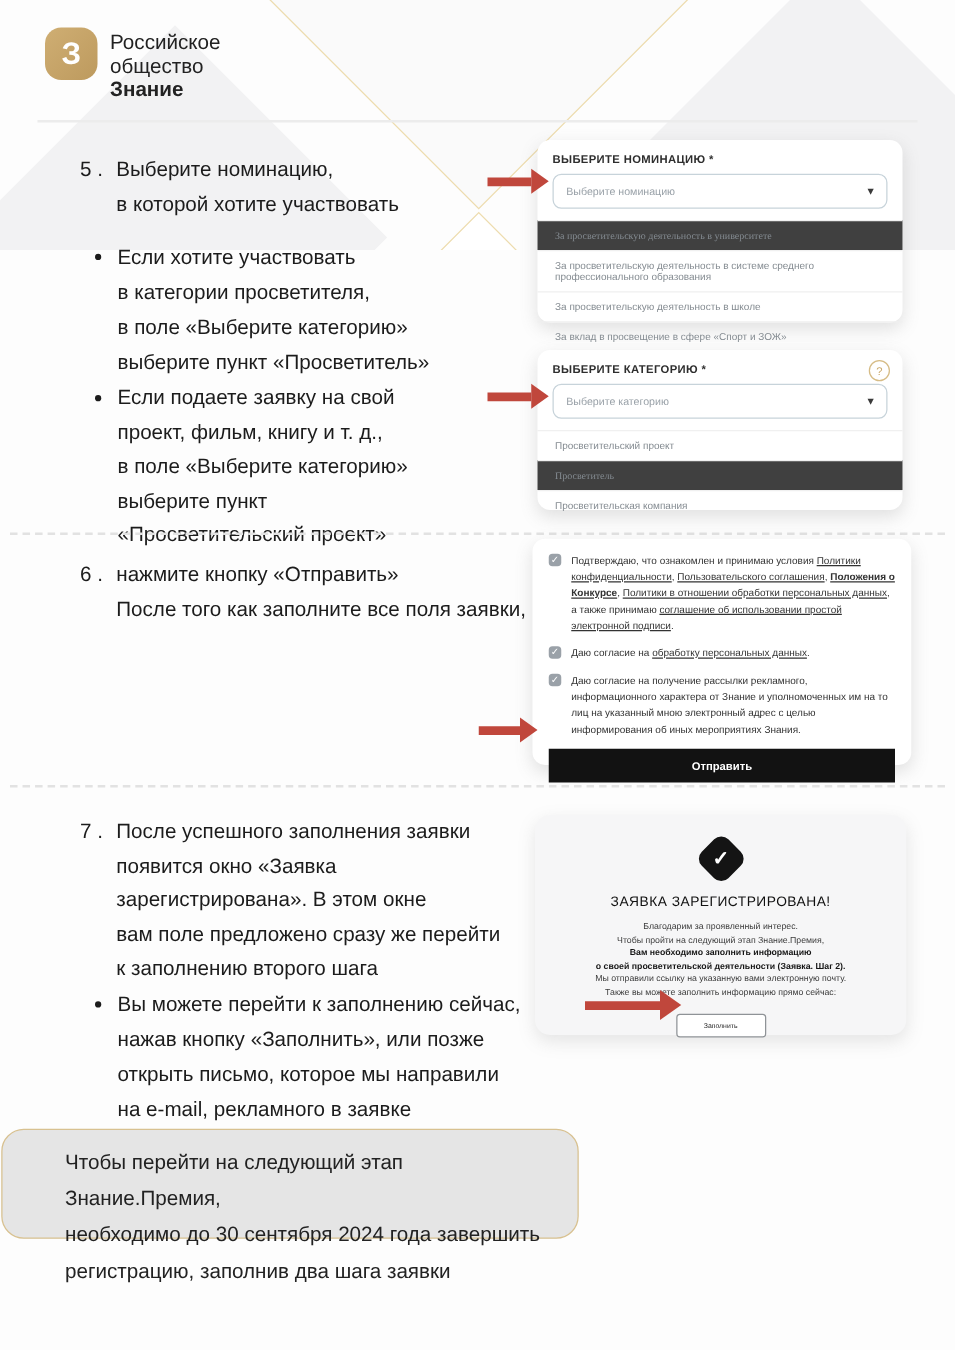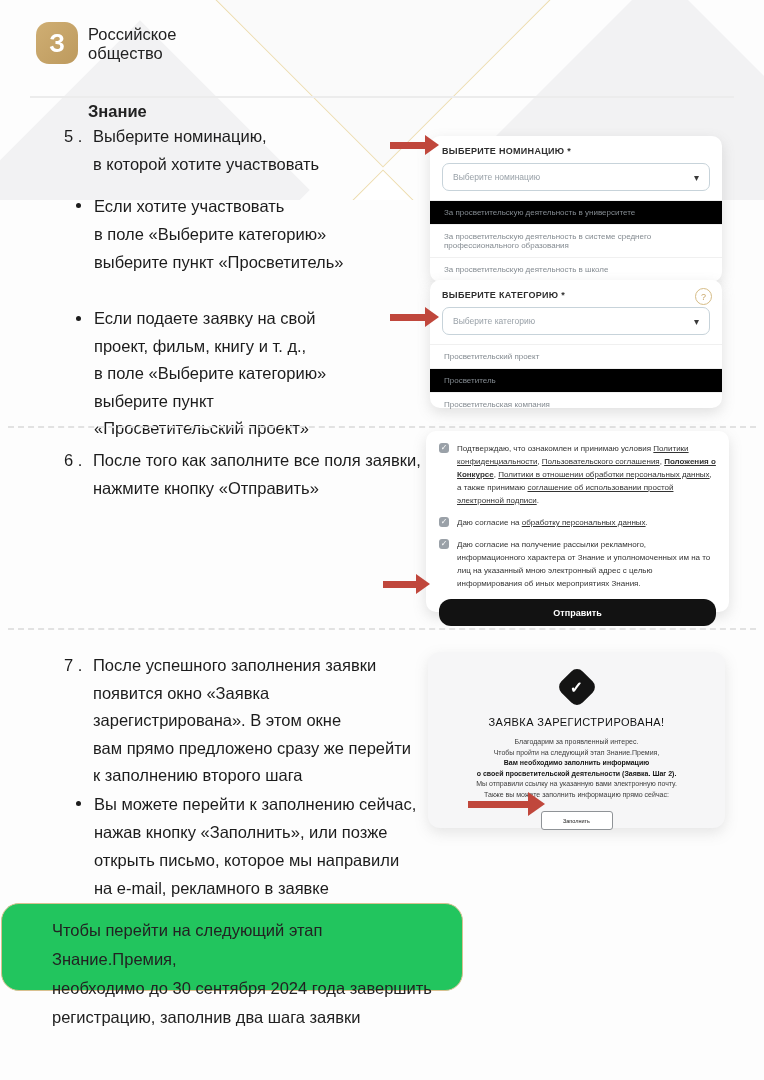--- a/index.html
+++ b/index.html
@@ -11,68 +11,68 @@
   .pat-a{left:232px;top:-197px;width:300px;height:300px;background:#fafafa;border:1px solid #eddcae;}
   .pat-b{left:232px;top:232px;width:300px;height:300px;background:#ffffff;border:1px solid #eddcae;}
   .pat-l{left:20px;top:70px;width:240px;height:240px;background:#f2f2f3;}
   .pat-r{left:520px;top:30px;width:280px;height:280px;background:#f2f2f3;}
   
   .logo{position:absolute;left:36px;top:22px;display:flex;gap:10px;}
   .logo-square{width:42px;height:42px;border-radius:13px;background:linear-gradient(135deg,#cfae73,#bd9a5e);
                display:flex;align-items:center;justify-content:center;}
   .logo-square span{color:#fff;font-size:25px;font-weight:bold;}
   .logo-text{font-size:16.5px;line-height:19px;color:#222;padding-top:3px;}
-  .logo-text .b{font-weight:bold;margin-top:39px;}
+  .logo-text .b{font-weight:bold;}
   .top-divider{position:absolute;left:30px;right:30px;top:96px;border-top:2px solid #ececec;}
   .dashed{position:absolute;left:8px;right:8px;border-top:2px dashed #e2e2e2;}
   
   .step{position:absolute;display:flex;font-size:16.5px;line-height:28px;}
   .step-num{width:29px;flex:none;}
   .bullet{position:absolute;display:flex;font-size:16.5px;line-height:28px;}
   .bullet-dot{width:5px;height:5px;border-radius:50%;background:#1c1c1c;flex:none;margin:11px 13px 0 0;}
   
   .card{position:absolute;background:#fff;border-radius:10px;box-shadow:0 5px 14px rgba(110,110,110,.20);}
   .form-label{font-size:9px;font-weight:600;color:#2e2e2e;letter-spacing:.3px;}
   .select-box{margin-top:7px;height:26px;border:1px solid #c7d3da;border-radius:7px;background:#fff;
               display:flex;align-items:center;justify-content:space-between;padding:0 10px;}
   .select-ph{font-size:8.5px;color:#99a1a8;}
   .caret{font-size:10px;color:#3a3a3a;}
   .options{margin:9px -12px 0;}
   .option{font-size:8px;color:#848b91;padding:7px 14px;border-top:1px solid #f0f0f0;}
-  .option.active{background:#000000;}
+  .option.active{background:#404040;font-family:Liberation Serif, serif;}
   .help-circle{position:absolute;right:10px;top:8px;width:15px;height:15px;border:1px solid #d6bc86;
                border-radius:50%;color:#c9a86a;font-size:9px;display:flex;align-items:center;justify-content:center;}
   
   .arrow{position:absolute;display:flex;align-items:center;}
   .arrow .shaft{height:7px;background:#c0473c;}
   .arrow .head{width:0;height:0;border-top:10px solid transparent;border-bottom:10px solid transparent;
                border-left:14px solid #c0473c;}
   .arrow.big .shaft{height:7px;}
   .arrow.big .head{border-top-width:12px;border-bottom-width:12px;border-left-width:17px;}
   
   .consent{display:flex;gap:8px;margin-bottom:9px;}
   .cbox{width:10px;height:10px;border-radius:3px;background:#9aa1a8;color:#fff;font-size:8px;line-height:10px;
         text-align:center;flex:none;margin-top:1px;}
   .consent-text{font-size:8px;line-height:13px;color:#333;}
   .lnk{text-decoration:underline;}
   .bld{font-weight:bold;}
-  .submit-btn{height:27px;background:#121212;border-radius:12px;color:#fff;font-size:9px;font-weight:bold;
+  .submit-btn{height:27px;background:#121212;border-radius:0;color:#fff;font-size:9px;font-weight:bold;
               display:flex;align-items:center;justify-content:center;margin-top:2px;cursor:pointer;}
   
   .modal{background:#f6f6f7;border-radius:12px;box-shadow:0 5px 14px rgba(120,120,120,.18);}
   .modal-diamond{width:30px;height:30px;background:#141414;border-radius:8px;transform:rotate(45deg);
                  margin:20px auto 14px;display:flex;align-items:center;justify-content:center;}
   .modal-diamond span{transform:rotate(-45deg);color:#fff;font-size:16px;font-weight:bold;}
   .modal-title{text-align:center;font-size:11px;font-weight:normal;letter-spacing:.4px;color:#111;}
   .modal-text{margin-top:9px;text-align:center;font-size:7px;line-height:10.5px;color:#3c3c3c;}
   .modal-text .bld{color:#151515;}
   .modal-btn{width:70px;height:17px;border:1px solid #8f9397;border-radius:3px;background:#fff;margin:11px auto 0;
              font-size:5.5px;color:#222;display:flex;align-items:center;justify-content:center;cursor:pointer;}
   
-  .callout{position:absolute;left:1px;top:903px;width:462px;height:88px;background:#22c55e;
+  .callout{position:absolute;left:1px;top:903px;width:462px;height:88px;background:#e5e5e5;
            border:1px solid #d8c190;border-radius:18px;padding:12px 16px 0 50px;box-sizing:border-box;
            font-size:16.5px;line-height:29px;color:#222;}
 </style>
 </head>
 <body>
 
 <div class="page">
 
   <div class="pattern-zone">
     <div class="pat pat-l"></div>
@@ -97,36 +97,37 @@
     <div class="step-num">5 .</div>
     <div>
       <div>Выберите номинацию,</div>
       <div>в которой хотите участвовать</div>
     </div>
   </div>
   <div class="bullet" style="left:76px;top:192px;width:345px;">
     <div class="bullet-dot"></div>
     <div>
       <div>Если хотите участвовать</div>
+      <div>в категории просветителя,</div>
       <div>в поле «Выберите категорию»</div>
       <div>выберите пункт «Просветитель»</div>
     </div>
   </div>
   <div class="bullet" style="left:76px;top:305px;width:345px;line-height:27.5px;">
     <div class="bullet-dot"></div>
     <div>
       <div>Если подаете заявку на свой</div>
       <div>проект, фильм, книгу и т. д.,</div>
       <div>в поле «Выберите категорию»</div>
       <div>выберите пункт</div>
       <div>«Просветительский проект»</div>
     </div>
   </div>
 
-  <div class="card" style="left:430px;top:112px;width:292px;height:146px;padding:10px 12px 0;box-sizing:border-box;margin-top:24px;">
+  <div class="card" style="left:430px;top:112px;width:292px;height:146px;padding:10px 12px 0;box-sizing:border-box;">
     <div class="form-label">ВЫБЕРИТЕ НОМИНАЦИЮ *</div>
     <div class="select-box">
       <span class="select-ph">Выберите номинацию</span>
       <span class="caret">▾</span>
     </div>
     <div class="options">
       <div class="option active">За просветительскую деятельность в университете</div>
       <div class="option">За просветительскую деятельность в системе среднего профессионального образования</div>
       <div class="option">За просветительскую деятельность в школе</div>
       <div class="option">За вклад в просвещение в сфере «Спорт и ЗОЖ»</div>
@@ -153,22 +154,22 @@
   <div class="arrow" style="left:390px;top:307px;">
     <div class="shaft" style="width:35px;"></div>
     <div class="head"></div>
   </div>
 
   <div class="dashed" style="top:426px;"></div>
 
   <div class="step" style="left:64px;top:446px;width:370px;">
     <div class="step-num">6 .</div>
     <div>
+      <div>нажмите кнопку «Отправить»</div>
       <div>После того как заполните все поля заявки,</div>
-      <div>нажмите кнопку «Отправить»</div>
     </div>
   </div>
 
   <div class="card" style="left:426px;top:431px;width:303px;height:181px;padding:11px 13px 0;box-sizing:border-box;">
     <div class="consent">
       <div class="cbox">✓</div>
       <div class="consent-text">
         <span>Подтверждаю, что ознакомлен и принимаю условия </span><span class="lnk">Политики конфиденциальности</span><span>, </span><span class="lnk">Пользовательского соглашения</span><span>, </span><span class="lnk bld">Положения о Конкурсе</span><span>, </span><span class="lnk">Политики в отношении обработки персональных данных</span><span>, а также принимаю </span><span class="lnk">соглашение об использовании простой электронной подписи</span><span>.</span>
       </div>
     </div>
@@ -190,21 +191,21 @@
   </div>
 
   <div class="dashed" style="top:628px;"></div>
 
   <div class="step" style="left:64px;top:652px;width:370px;line-height:27.5px;">
     <div class="step-num">7 .</div>
     <div>
       <div>После успешного заполнения заявки</div>
       <div>появится окно «Заявка</div>
       <div>зарегистрирована». В этом окне</div>
-      <div>вам прямо предложено сразу же перейти</div>
+      <div>вам поле предложено сразу же перейти</div>
       <div>к заполнению второго шага</div>
     </div>
   </div>
   <div class="bullet" style="left:76px;top:790px;width:370px;">
     <div class="bullet-dot"></div>
     <div>
       <div>Вы можете перейти к заполнению сейчас,</div>
       <div>нажав кнопку «Заполнить», или позже</div>
       <div>открыть письмо, которое мы направили</div>
       <div>на e-mail, рекламного в заявке</div>

